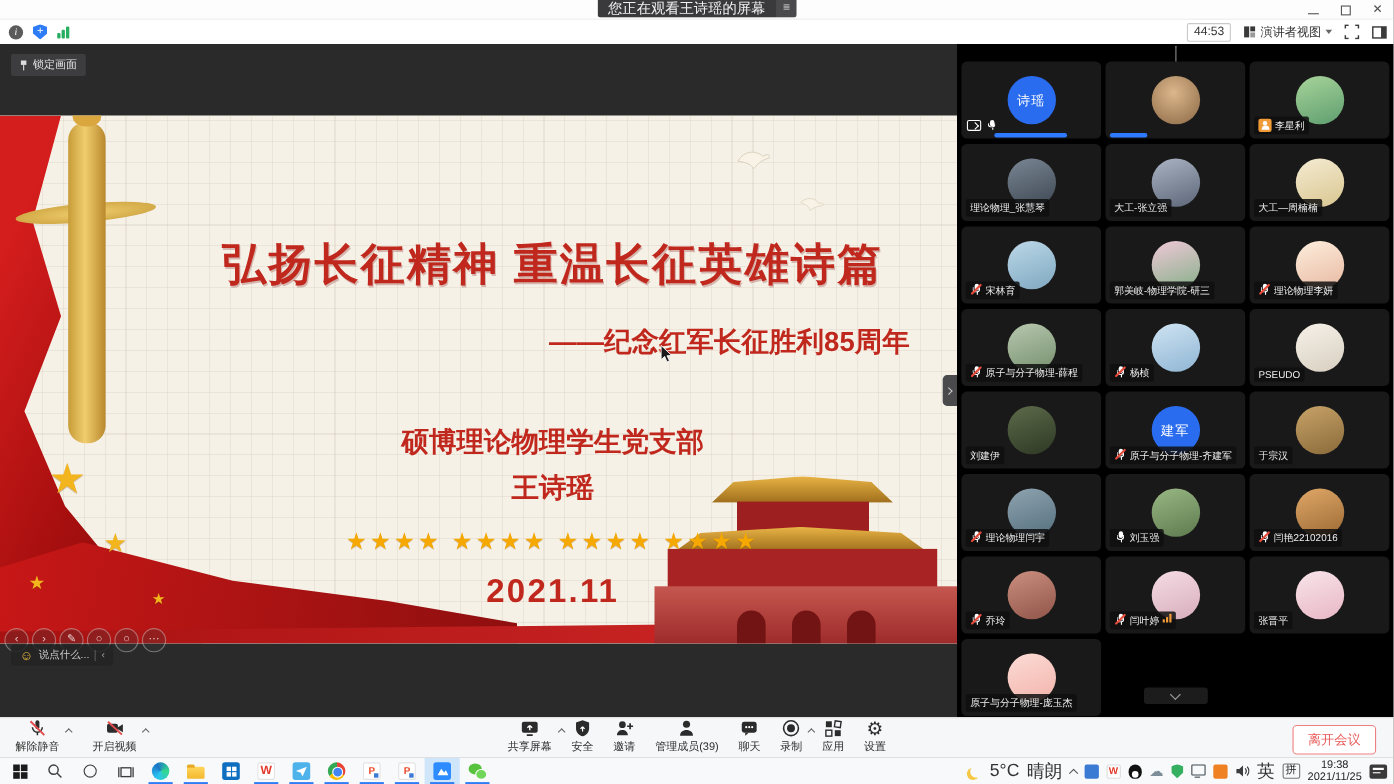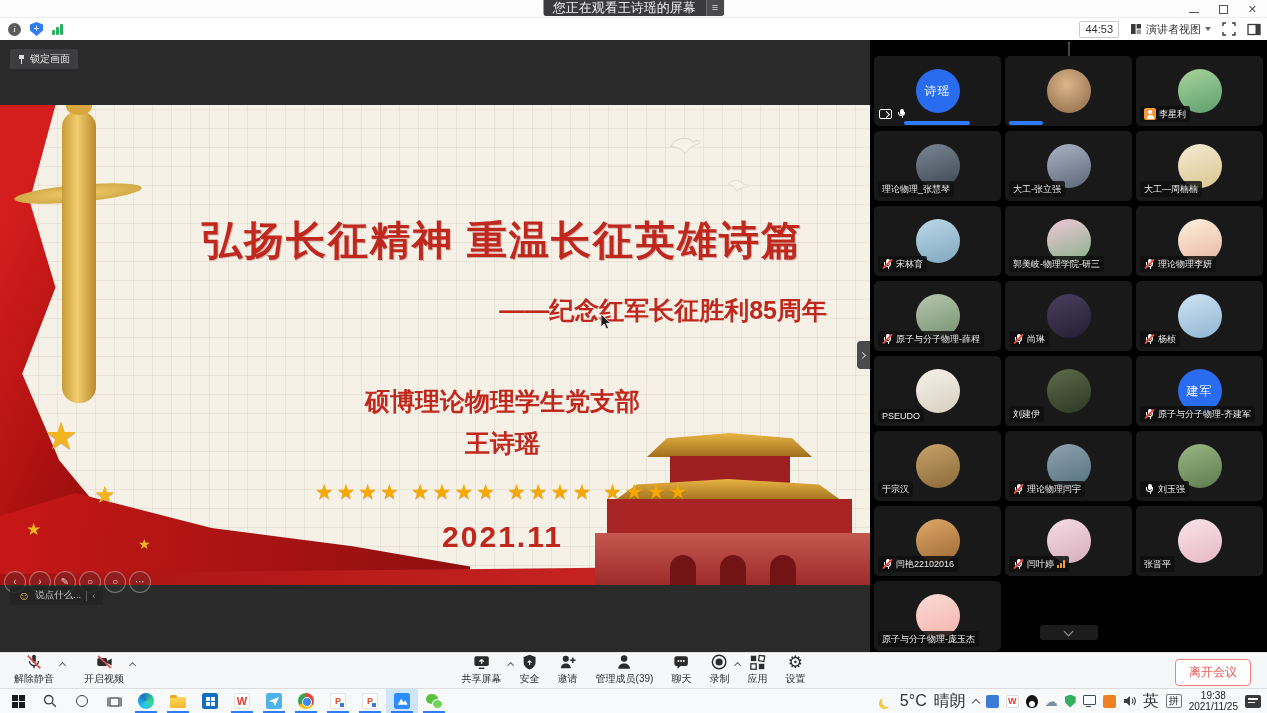--- a/index.html
+++ b/index.html
@@ -78,21 +78,21 @@
   .chev-right{width:5px;height:5px;border-top:1.5px solid #c8c8c8;border-right:1.5px solid #c8c8c8;transform:rotate(45deg);margin-right:2px}
 
   
   .sidebar{position:relative;flex:1;background:#000;padding:16px 0 0 4px}
   .chev-up-wrap{position:absolute;left:50%;top:3px;transform:translateX(-50%)}
   .chev-up{width:7px;height:7px;border-top:1.5px solid #8a8a8a;border-left:1.5px solid #8a8a8a;transform:rotate(45deg)}
   .vgrid{display:grid;grid-template-columns:repeat(3,127px);grid-auto-rows:70px;gap:5px 4px}
   .cell{position:relative;background:#191919;border-radius:5px;overflow:hidden}
   .avatar{position:absolute;left:50%;top:13px;transform:translateX(-50%);width:44px;height:44px;border-radius:50%;display:flex;align-items:center;justify-content:center}
   .avatar i{font-style:normal;color:#fff;font-size:12px;letter-spacing:1px}
-  .nameplate{position:absolute;left:4px;bottom:4px;display:flex;align-items:center;gap:3px;background:rgba(15,15,15,.85);border-radius:2px;padding:1.5px 4px;max-width:118px}
+  .nameplate{position:absolute;left:4px;bottom:4px;display:flex;gap:3px;background:rgba(15,15,15,.85);border-radius:2px;padding:1.5px 4px;max-width:118px}
   .nameplate .nm{color:#eee;font-size:9px;white-space:nowrap;overflow:hidden;text-overflow:ellipsis}
   .mic{position:relative;width:11px;height:11px;flex:none}
   .mic::before{content:"";position:absolute;left:3.5px;top:.5px;width:4px;height:6px;background:#fff;border-radius:2px}
   .mic i{position:absolute;left:2px;top:3.5px;width:7px;height:4.5px;border:1px solid #fff;border-top:none;border-radius:0 0 5px 5px}
   .mic i::after{content:"";position:absolute;left:2.6px;top:4px;width:1.2px;height:2.6px;background:#fff}
   .mic[data-mic="muted"]::after{content:"";position:absolute;left:-1px;top:4.5px;width:13px;height:1.8px;background:#e84c3d;border-radius:1px;transform:rotate(-45deg)}
   .audiobar{position:absolute;bottom:1px;height:4px;border-radius:2px;background:#2e7bff}
   .c0-icons{position:absolute;left:5px;bottom:7px;display:flex;gap:4px;align-items:center}
   .share-mini{width:13px;height:10px;border:1.2px solid #fff;border-radius:2px;position:relative}
   .share-mini::after{content:"";position:absolute;left:3.5px;top:2px;width:4px;height:4px;border-top:1.3px solid #fff;border-right:1.3px solid #fff;transform:rotate(45deg)}
@@ -372,31 +372,20 @@
               <i></i>
             </span>
           <span class="nameplate">
               <span class="mic" data-mic="muted">
                 <i></i>
               </span>
               <span class="nm">原子与分子物理-薛程</span>
             </span>
         </div>
         <div class="cell">
-          <span class="avatar" style="background:linear-gradient(160deg,#4a3f5e,#241f33)">
-              <i></i>
-            </span>
-          <span class="nameplate">
-              <span class="mic" data-mic="muted">
-                <i></i>
-              </span>
-              <span class="nm">尚琳</span>
-            </span>
-        </div>
-        <div class="cell">
           <span class="avatar" style="background:linear-gradient(160deg,#cfe3f2,#8fb6d4)">
               <i></i>
             </span>
           <span class="nameplate">
               <span class="mic" data-mic="muted">
                 <i></i>
               </span>
               <span class="nm">杨桢</span>
             </span>
         </div>
@@ -459,20 +448,31 @@
         </div>
         <div class="cell">
           <span class="avatar" style="background:linear-gradient(160deg,#e0a868,#9c6a34)">
               <i></i>
             </span>
           <span class="nameplate">
               <span class="mic" data-mic="muted">
                 <i></i>
               </span>
               <span class="nm">闫艳22102016</span>
+            </span>
+        </div>
+        <div class="cell">
+          <span class="avatar" style="background:linear-gradient(160deg,#cc8f80,#8f5548)">
+              <i></i>
+            </span>
+          <span class="nameplate">
+              <span class="mic" data-mic="muted">
+                <i></i>
+              </span>
+              <span class="nm">乔玲</span>
             </span>
         </div>
         <div class="cell">
           <span class="avatar" style="background:linear-gradient(160deg,#f4dce4,#d8aebc)">
               <i></i>
             </span>
           <span class="nameplate">
             <span class="mic" data-mic="muted">
                 <i></i>
               </span>

